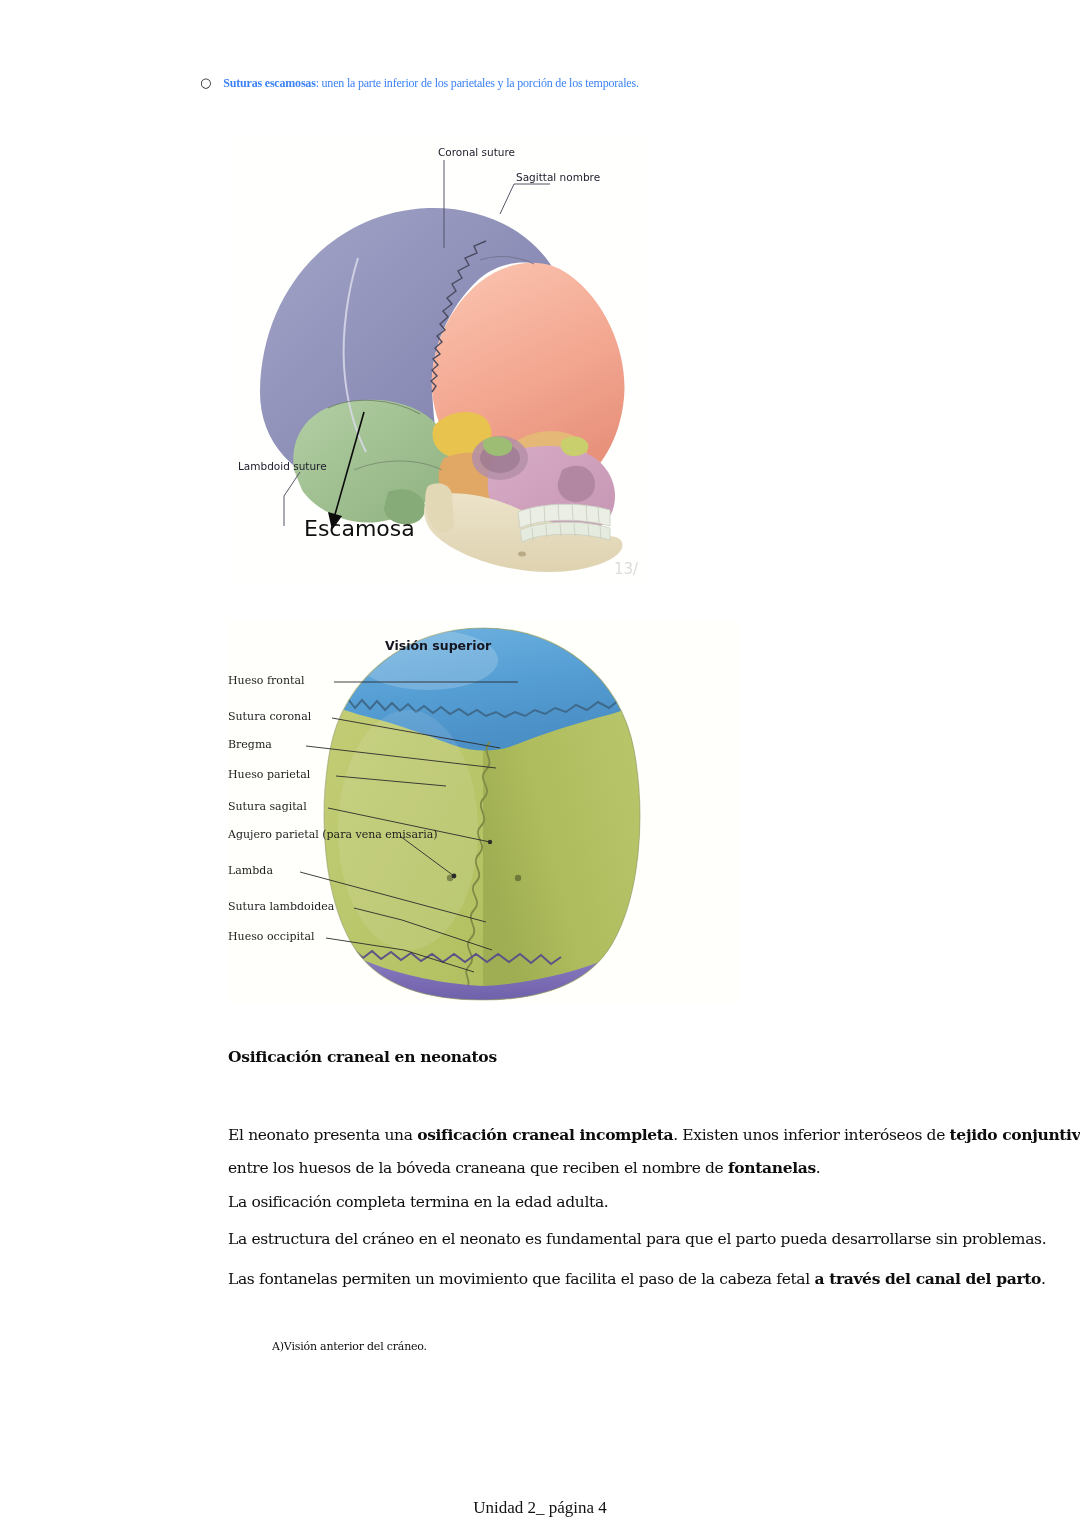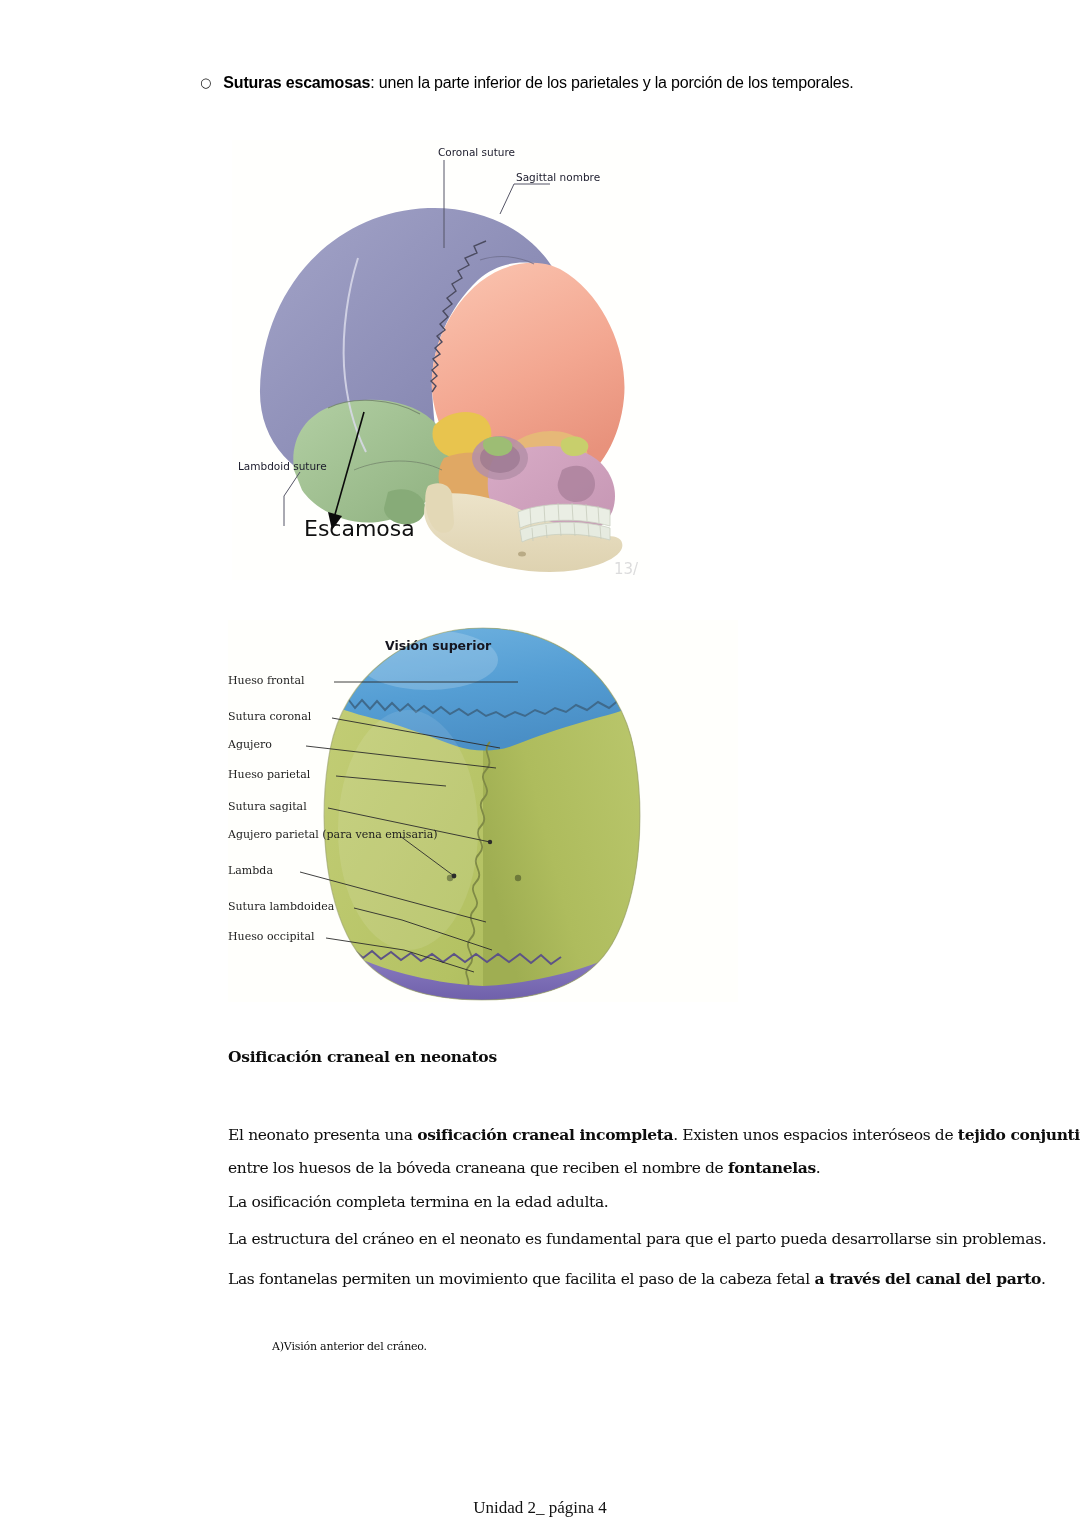--- a/index.html
+++ b/index.html
@@ -13,22 +13,22 @@
   
   .bullet-row{
     position:absolute;left:200px;top:72px;width:800px;
     display:flex;align-items:flex-start;gap:12px;
   }
   .bullet-mark{
     font-size:13px;line-height:22px;color:#111;
     font-family:"DejaVu Sans", sans-serif;
   }
   .bullet-text{
-    font-size:16px;line-height:22px;color:#000000;
-    font-family:Liberation Sans, sans-serif;letter-spacing:-0.2px;
+    font-size:12px;line-height:22px;color:#3b82f6;
+    font-family:Liberation Serif, serif;letter-spacing:-0.2px;
     white-space:nowrap;
   }
   .bullet-text b{font-weight:bold;}
 
   
   .fig1{
     position:absolute;left:232px;top:140px;width:418px;height:440px;
     background:#8b5cf6;
   }
   .fig1 svg{display:block;}
@@ -291,32 +291,32 @@
         <polyline points="98,318 176,330 246,352"></polyline>
       </g>
       <circle cx="226" cy="256" r="2.4" fill="#2b2b2b"></circle>
       <circle cx="262" cy="222" r="2.2" fill="#2b2b2b"></circle>
     </svg>
 
     <span class="fig2-title">Visión superior</span>
 
     <span class="lbl-es" style="left:0px;top:54px;">Hueso frontal</span>
     <span class="lbl-es" style="left:0px;top:90px;">Sutura coronal</span>
-    <span class="lbl-es" style="left:0px;top:118px;">Agujero</span>
+    <span class="lbl-es" style="left:0px;top:118px;">Bregma</span>
     <span class="lbl-es" style="left:0px;top:148px;">Hueso parietal</span>
     <span class="lbl-es" style="left:0px;top:180px;">Sutura sagital</span>
     <span class="lbl-es" style="left:0px;top:208px;">Agujero parietal (para vena emisaria)</span>
     <span class="lbl-es" style="left:0px;top:244px;">Lambda</span>
     <span class="lbl-es" style="left:0px;top:280px;">Sutura lambdoidea</span>
     <span class="lbl-es" style="left:0px;top:310px;">Hueso occipital</span>
   </div>
 
   <div class="sec-head">Osificación craneal en neonatos</div>
 
-  <div class="para-line" style="top:1124px;"><span>El neonato presenta una </span><b>osificación craneal incompleta</b><span>. Existen unos espacios interóseos de </span><b>tejido conjuntivo</b></div>
+  <div class="para-line" style="top:1124px;"><span>El neonato presenta una </span><b>osificación craneal incompleta</b><span>. Existen unos inferior interóseos de </span><b>tejido conjuntivo</b></div>
   <div class="para-line" style="top:1157px;"><span>entre los huesos de la bóveda craneana que reciben el nombre de </span><b>fontanelas</b><span>.</span></div>
   <div class="para-line" style="top:1192px;"><span>La osificación completa termina en la edad adulta.</span></div>
   <div class="para-line" style="top:1268px;"><span>Las fontanelas permiten un movimiento que facilita el paso de la cabeza fetal </span><b>a través del canal del parto</b><span>.</span></div>
   <div class="para-line" style="top:1229px;"><span>La estructura del cráneo en el neonato es fundamental para que el parto pueda desarrollarse sin problemas.</span></div>
 
   <div class="sub-item">A)Visión anterior del cráneo.</div>
 
   <div class="footer">Unidad 2_ página 4</div>
 </div>
 

